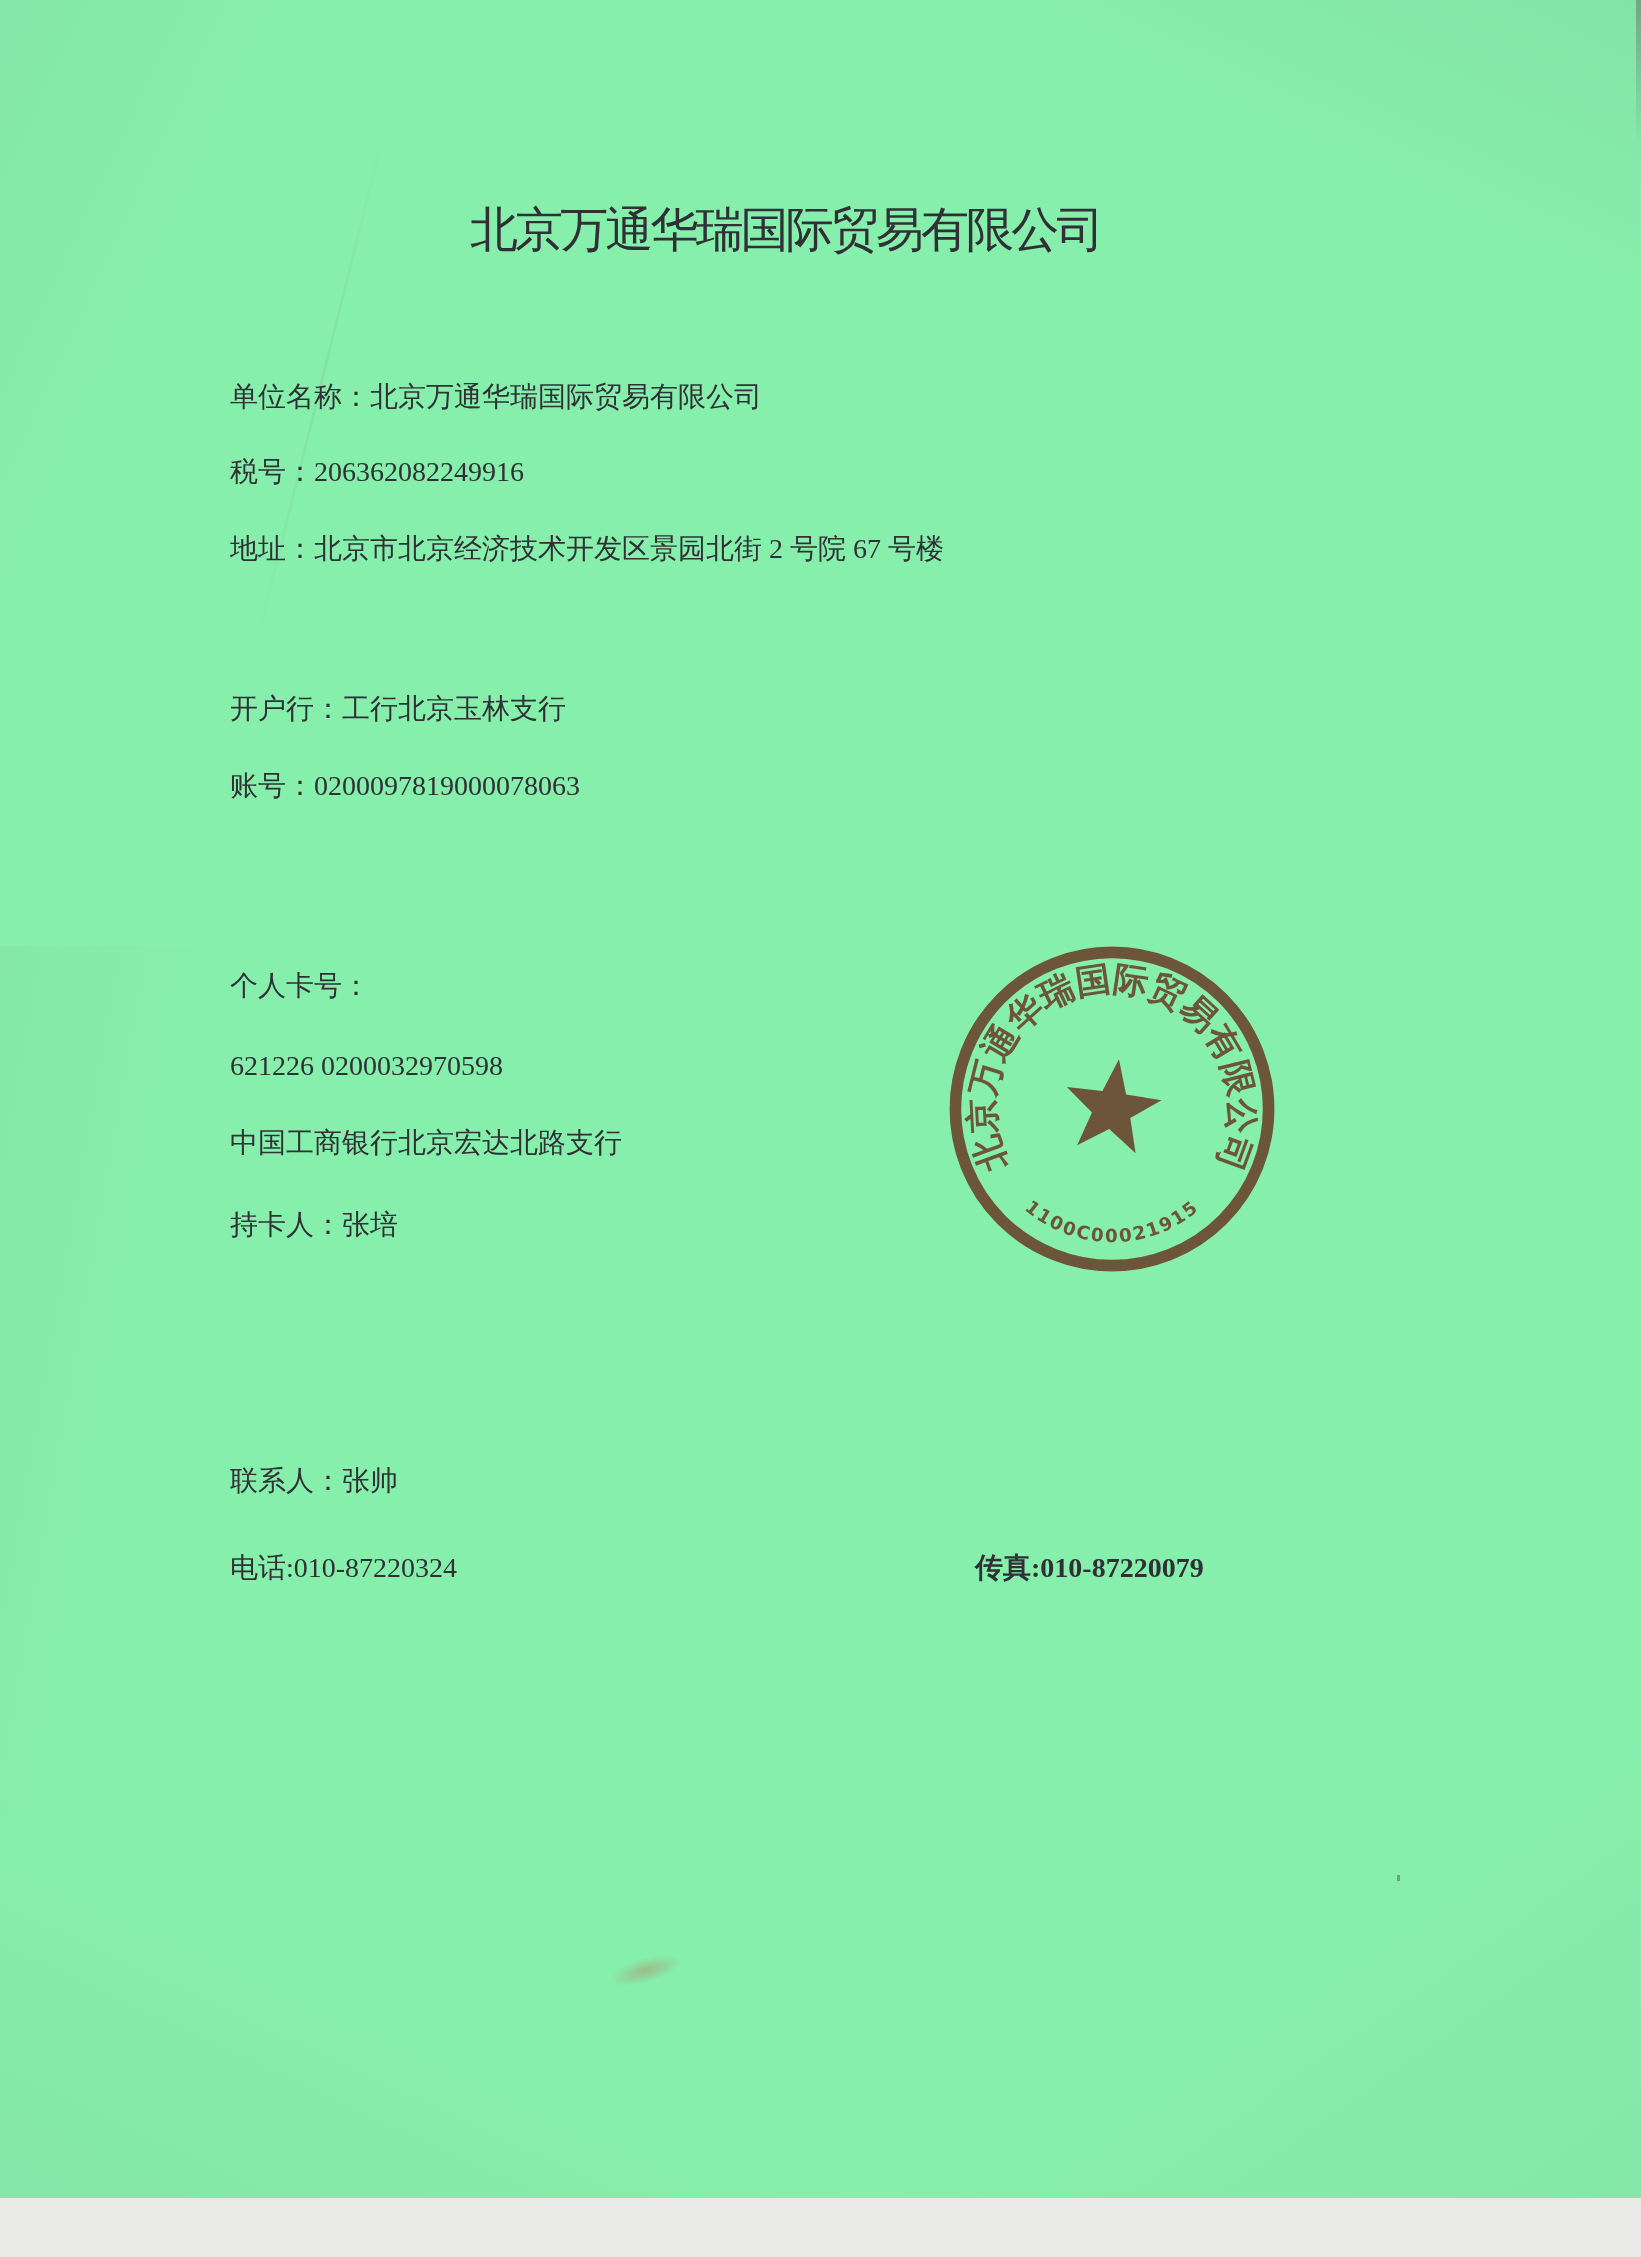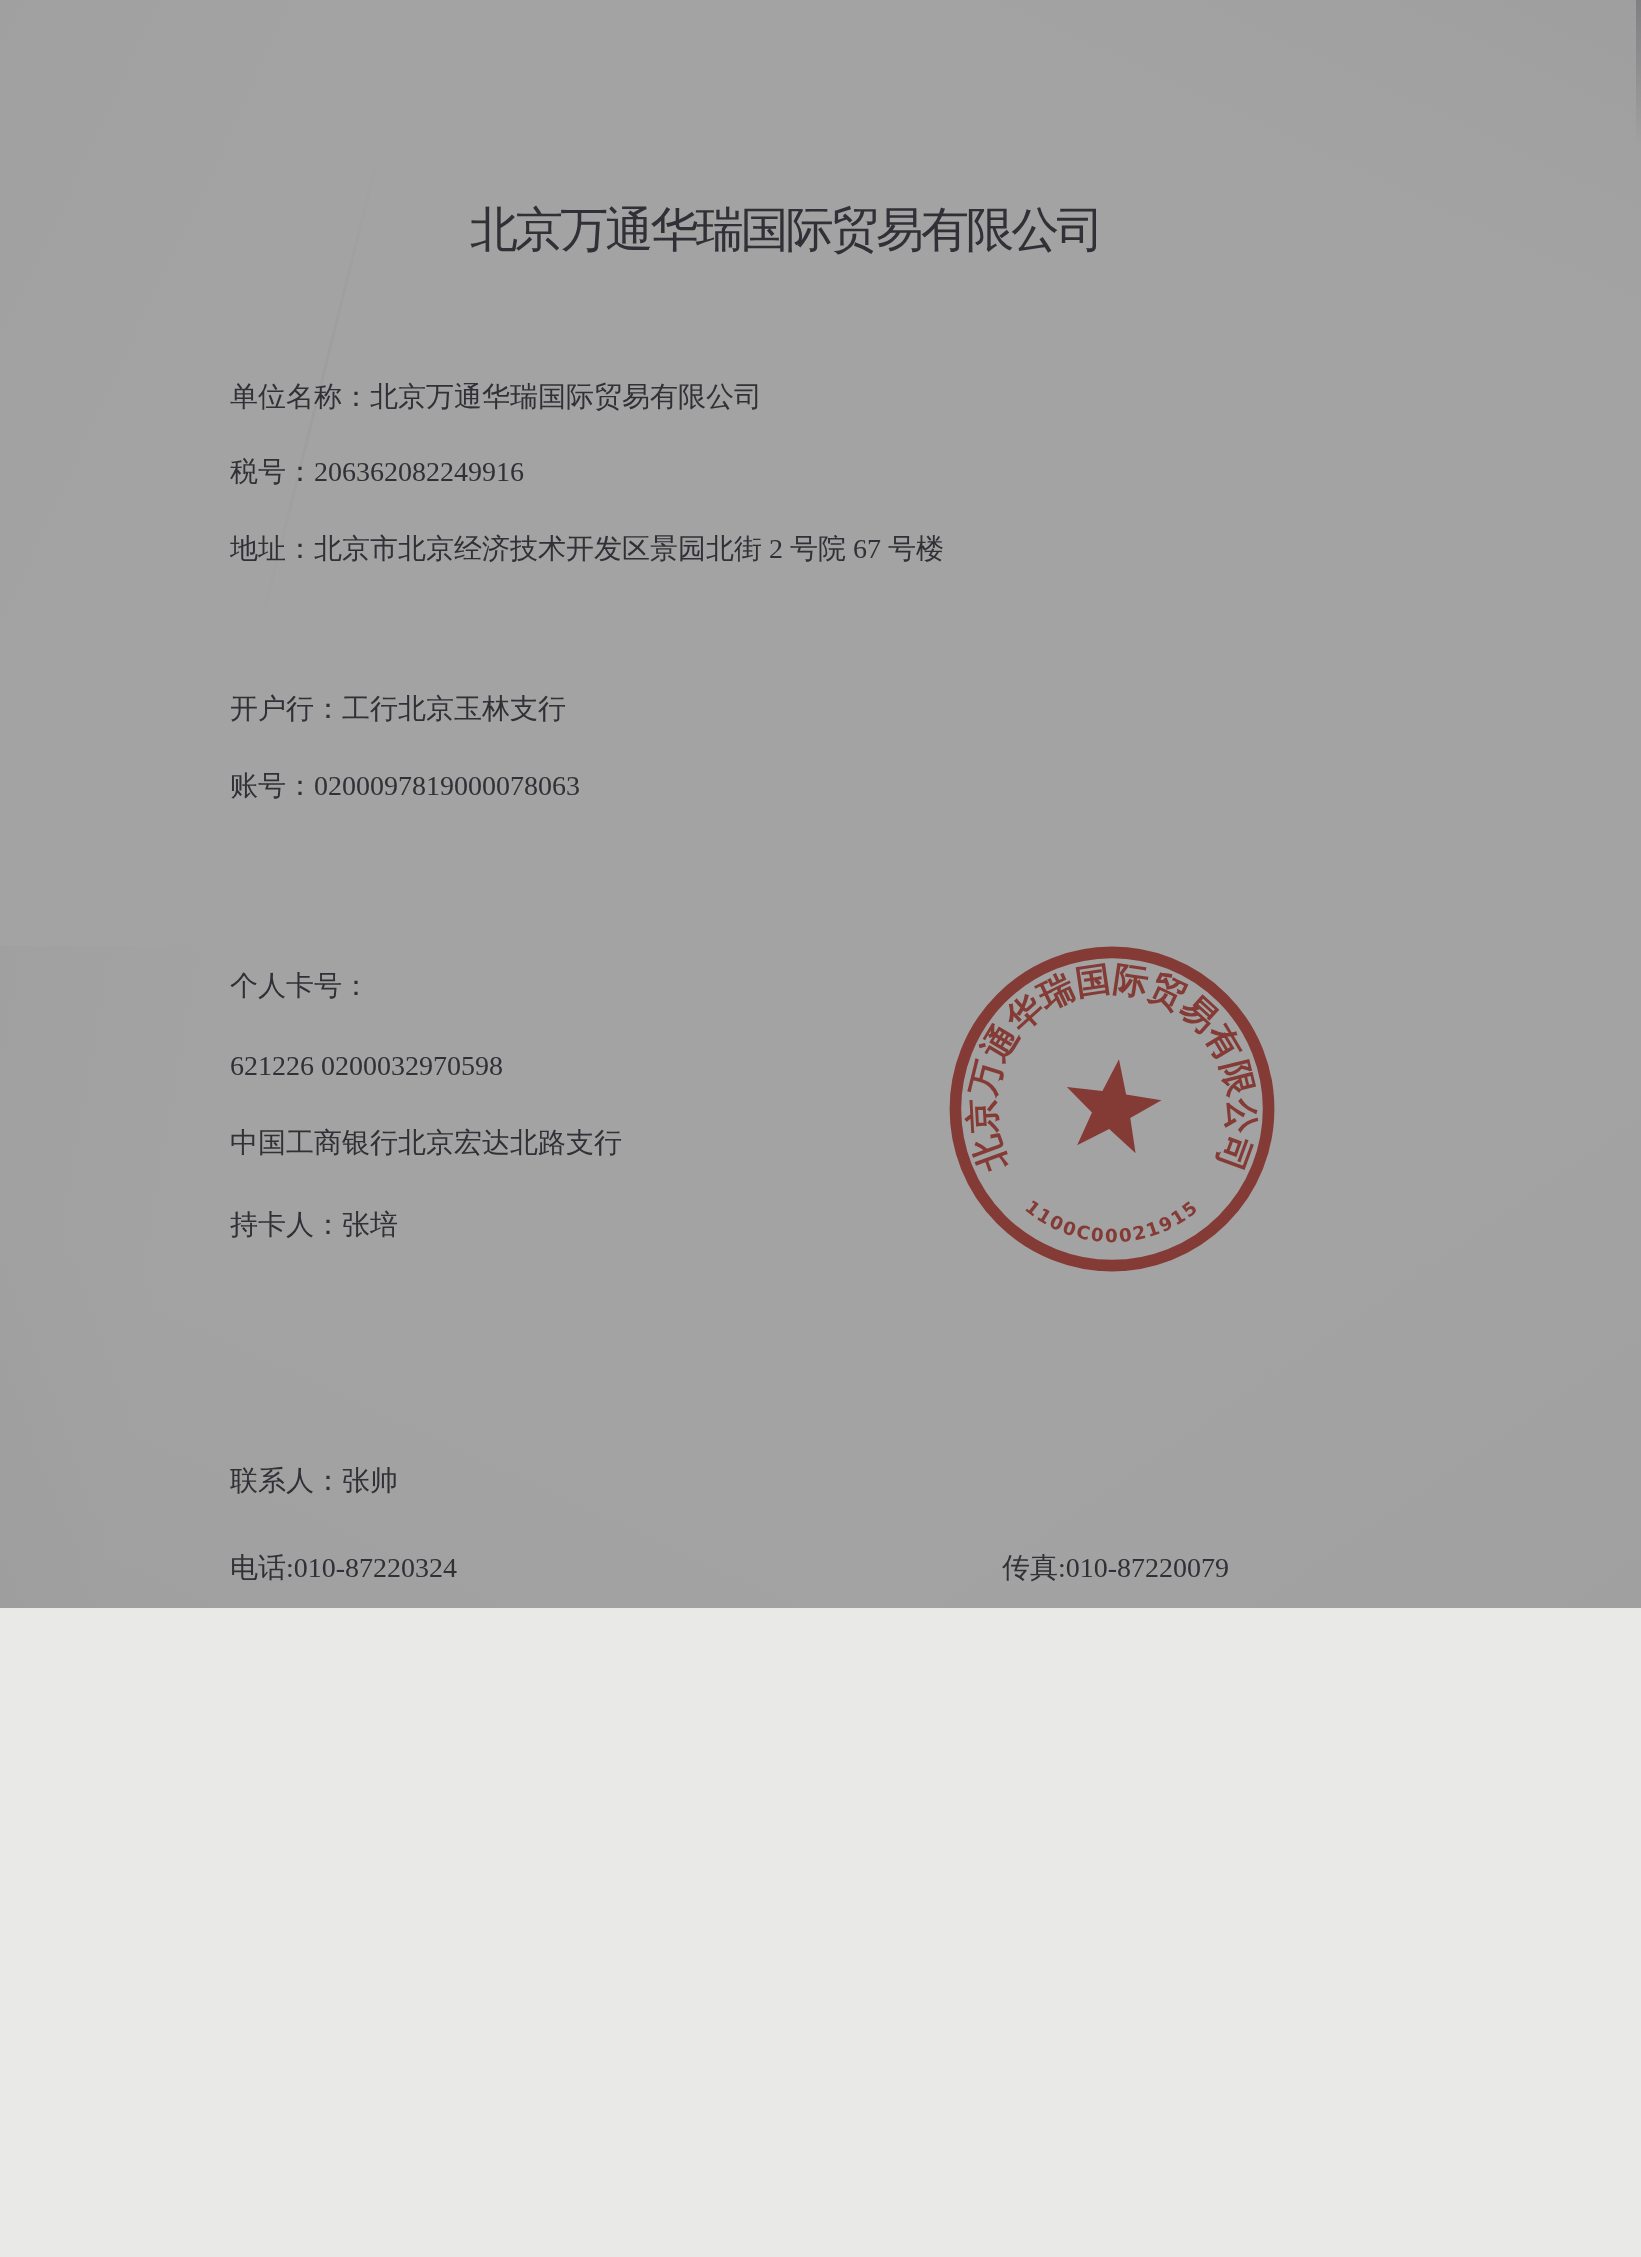--- a/index.html
+++ b/index.html
@@ -1,19 +1,19 @@
 <!DOCTYPE html>
 <html><head>
 <meta charset="utf-8">
 <style>
   html,body{margin:0;padding:0;background:#e9e9e7;}
   .page{
     position:relative;
-    width:1641px;height:1608px;
-    background:#a3a3a3;
+    width:1641px;height:2198px;
+    background:#86efac;
     overflow:hidden;
     font-family:"Liberation Serif","DejaVu Serif",serif;
     color:#2f2f33;
   }
   
   .crease{position:absolute;pointer-events:none;}
   .crease.tr{right:0;top:0;width:676px;height:406px;
     background:linear-gradient(205deg,rgba(120,120,125,0.10) 0%,rgba(120,120,125,0.0) 45%);}
   .crease.tl{left:0;top:0;width:502px;height:676px;
     background:linear-gradient(115deg,rgba(120,120,125,0.07) 0%,rgba(120,120,125,0.0) 40%);}
@@ -31,21 +31,21 @@
   .doc-title{
     position:absolute;left:470px;top:198px;margin:0;
     font-size:48px;font-weight:normal;letter-spacing:-2.9px;
     white-space:pre;color:#303036;
   }
   .line{
     position:absolute;left:230px;
     font-size:28px;line-height:50px;white-space:pre;
     color:#303036;
   }
-  .line.fax{left:1002px;}
+  .line.fax{left:975px;font-weight:bold;}
 
   .seal-svg{position:absolute;left:938px;top:935px;width:348px;height:348px;}
   .seal-ink{opacity:0.88;mix-blend-mode:multiply;}
   .seal-arc-text{font-family:"Liberation Serif","DejaVu Serif",serif;font-size:36px;font-weight:bold;letter-spacing:0px;}
   .seal-code-text{font-family:"DejaVu Sans","Liberation Sans",sans-serif;font-size:19px;font-weight:bold;letter-spacing:2px;}
 
   .smudge{
     position:absolute;left:608px;top:1958px;width:75px;height:25px;
     transform:rotate(-16deg);border-radius:50%;
     background:radial-gradient(ellipse at center,rgba(205,70,60,0.30) 0%,rgba(205,70,60,0.0) 70%);

